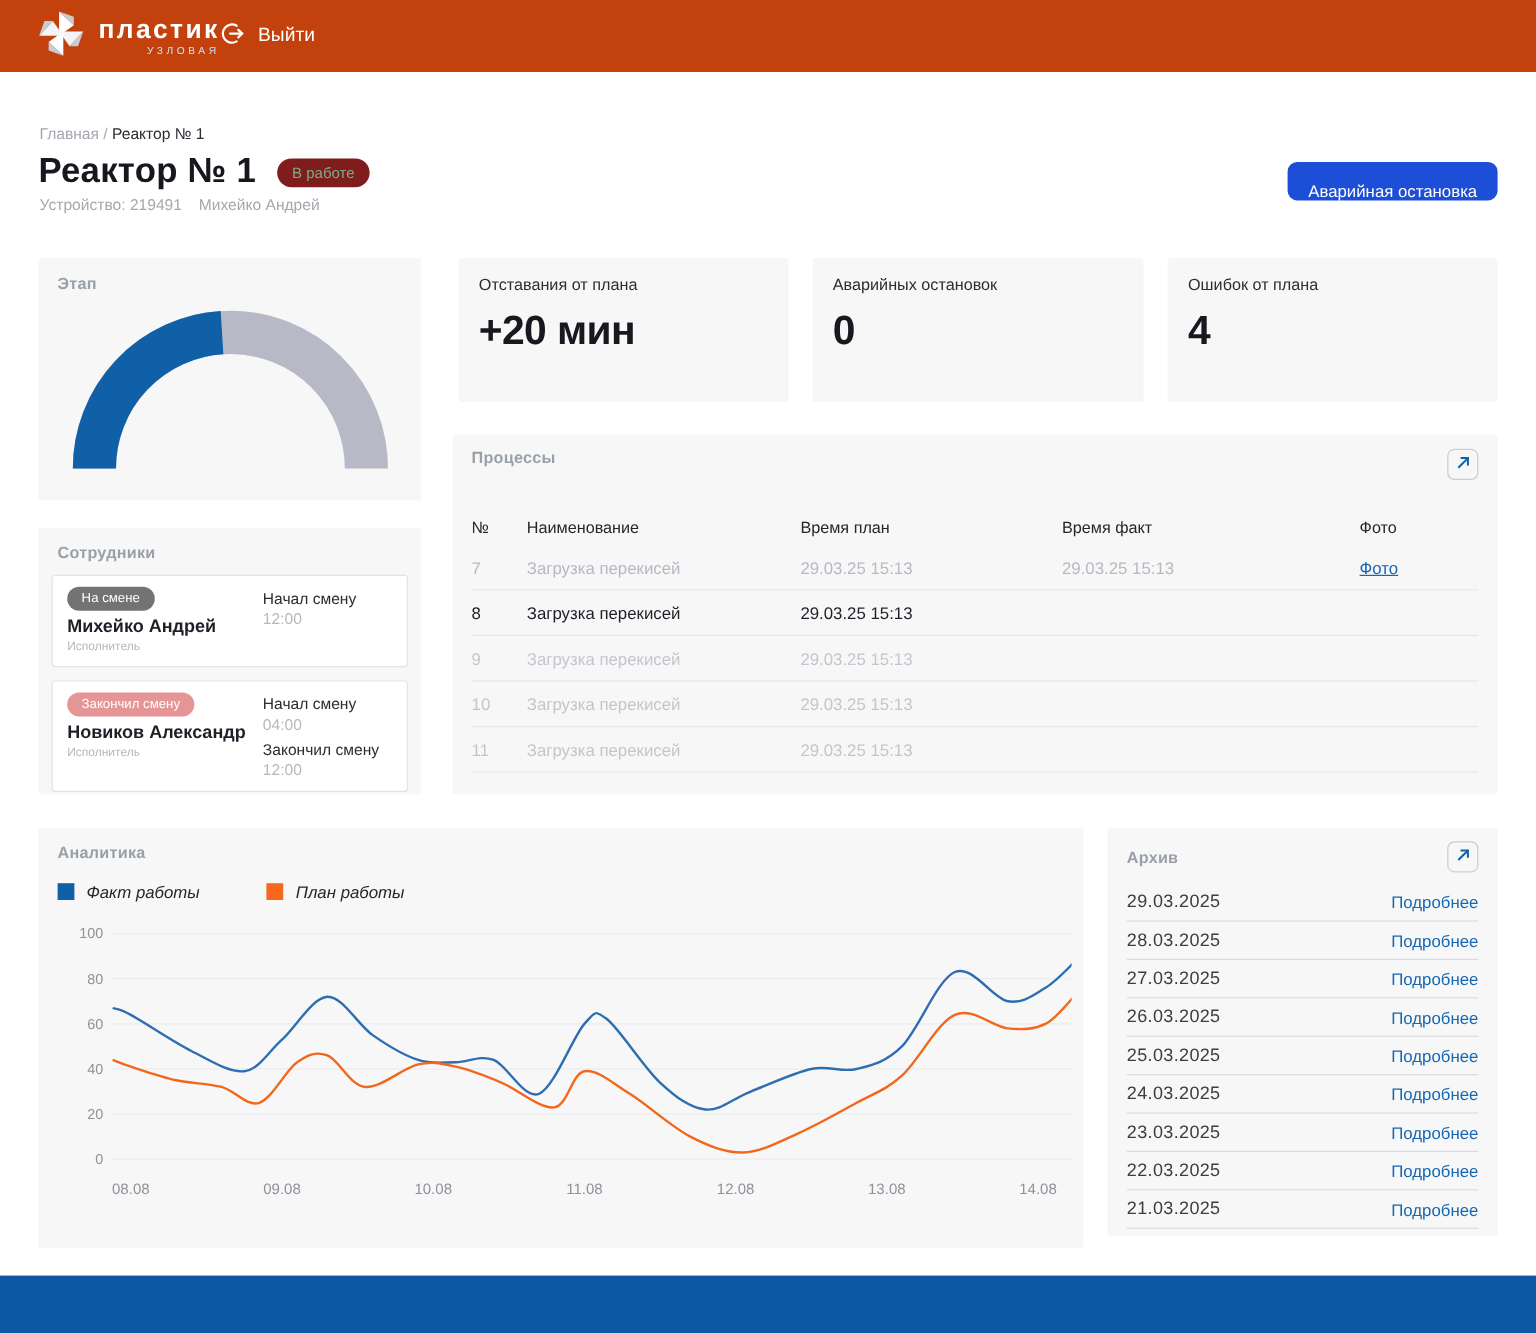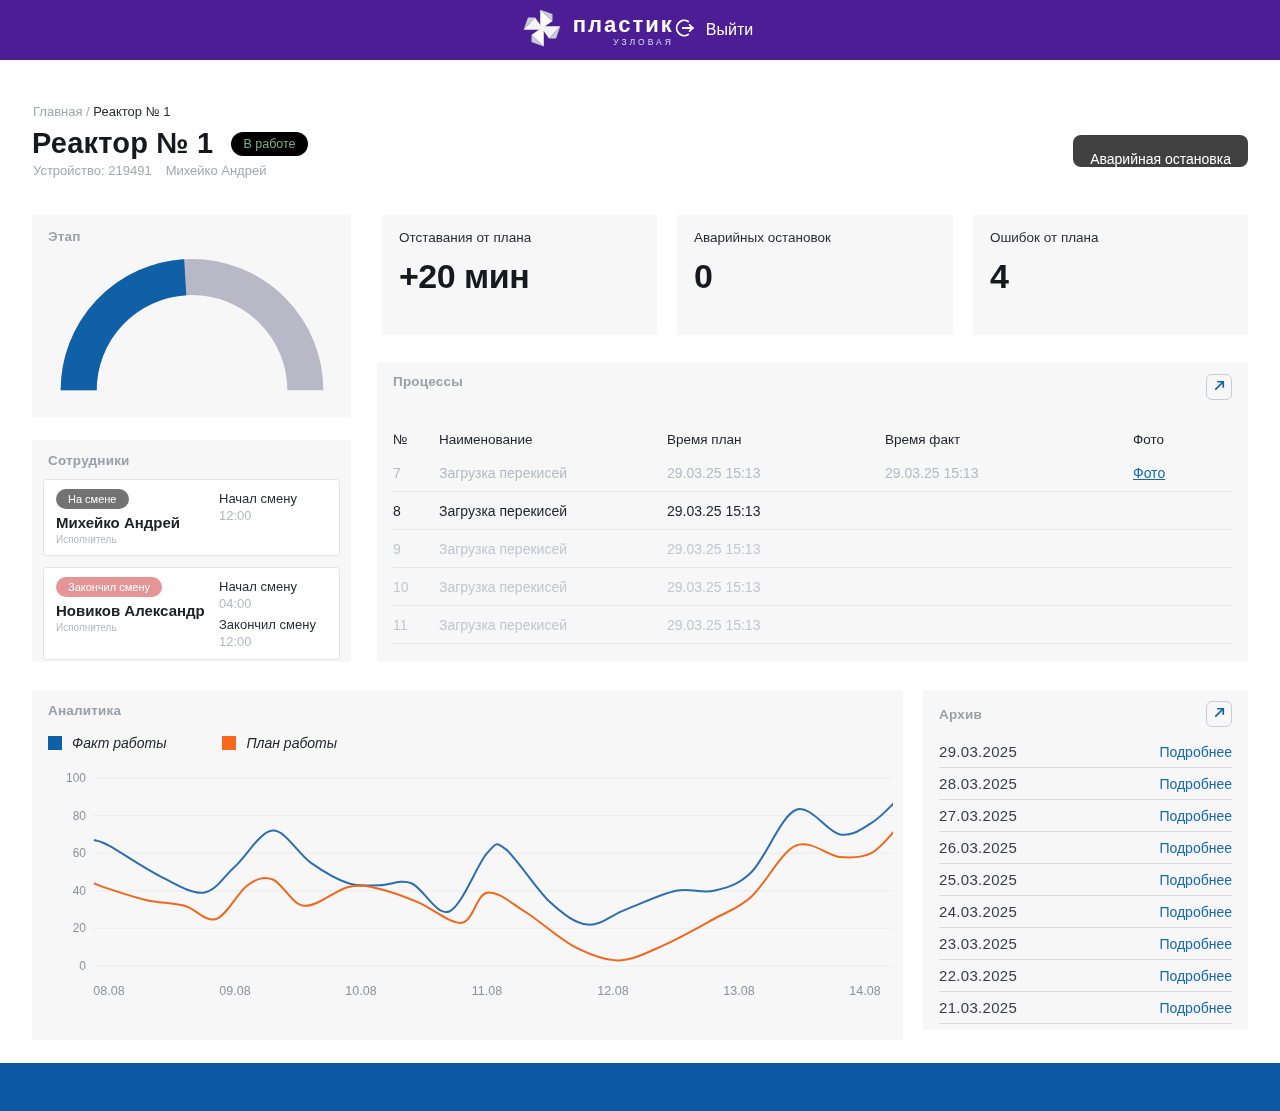--- a/index.html
+++ b/index.html
@@ -1,34 +1,34 @@
 <!DOCTYPE html>
 <html><head>
 <meta charset="utf-8">
 <style>
   * { margin:0; padding:0; box-sizing:border-box; }
   html,body { width:1280px; height:1111px; background:#ffffff; font-family:"Liberation Sans", sans-serif; color:#23262b; }
   .stage-wrap { position:relative; width:1280px; height:1111px; overflow:hidden; }
 
   
-  .topbar { position:absolute; left:0; top:0; width:1280px; height:60px; background:#4c1d95; display:flex; align-items:center; justify-content:center; padding:0 36px 0 30px; }
+  .topbar { position:absolute; left:0; top:0; width:1280px; height:60px; background:#c2410c; display:flex; align-items:center; justify-content:flex-start; padding:0 36px 0 30px; }
   .brand { display:flex; align-items:center; gap:10px; }
   .brand-text { line-height:1; }
   .brand-name { color:#fff; font-size:22px; font-weight:700; letter-spacing:2px; }
   .brand-sub { color:#cfe0f2; font-size:8.5px; letter-spacing:3px; text-align:right; margin-top:2px; }
   .logout { display:flex; align-items:center; gap:10px; color:#fff; font-size:16px; cursor:pointer; background:none; border:none; font-family:inherit; }
 
   
   .breadcrumb { position:absolute; left:33px; top:104px; font-size:13px; color:#a3a8af; }
   .breadcrumb .bc-current { color:#2a2d33; }
   .title-row { position:absolute; left:32px; top:127px; display:flex; align-items:center; gap:18px; }
   .page-title { font-size:29px; font-weight:700; color:#16181d; letter-spacing:0.2px; }
-  .status-badge { background:#000000; color:#7cac87; font-size:12.5px; padding:5px 12px; border-radius:14px; }
+  .status-badge { background:#7f1d1d; color:#7cac87; font-size:12.5px; padding:5px 12px; border-radius:14px; }
   .subtitle { position:absolute; left:33px; top:163px; font-size:13px; color:#a3a8af; display:flex; gap:14px; }
-  .emergency-btn { position:absolute; right:32px; top:135px; height:30px; background:#404040; color:#fff; border:none; border-radius:8px; font-size:14px; padding:16px 17px; font-family:inherit; cursor:pointer; }
+  .emergency-btn { position:absolute; right:32px; top:135px; height:30px; background:#1d4ed8; color:#fff; border:none; border-radius:8px; font-size:14px; padding:16px 17px; font-family:inherit; cursor:pointer; }
 
   
   .card { position:absolute; background:#f7f7f8; border-radius:2px; }
   .card-title { font-size:13.5px; color:#9aa0a8; font-weight:700; letter-spacing:0.2px; }
 
   .stage-card  { left:32px;  top:215px; width:319px; height:202px; padding:14px 16px; }
   .gauge-box { position:relative; width:272px; margin:6px auto 0; }
   .gauge-text { position:absolute; left:0; right:0; bottom:6px; text-align:center; }
   .gauge-pct { font-size:31px; font-weight:700; color:#1d2026; letter-spacing:0.5px; }
   .gauge-frac { font-size:14px; color:#b4b8bf; margin-top:1px; }

